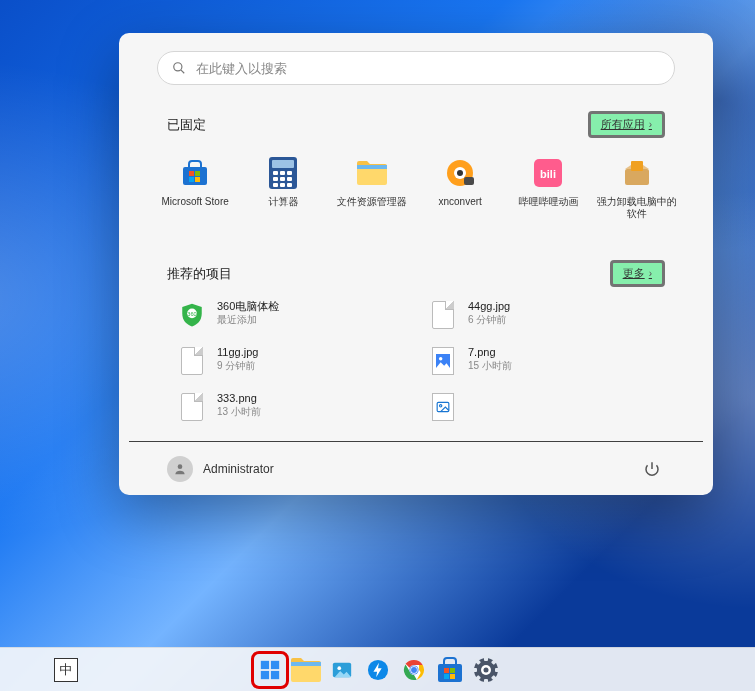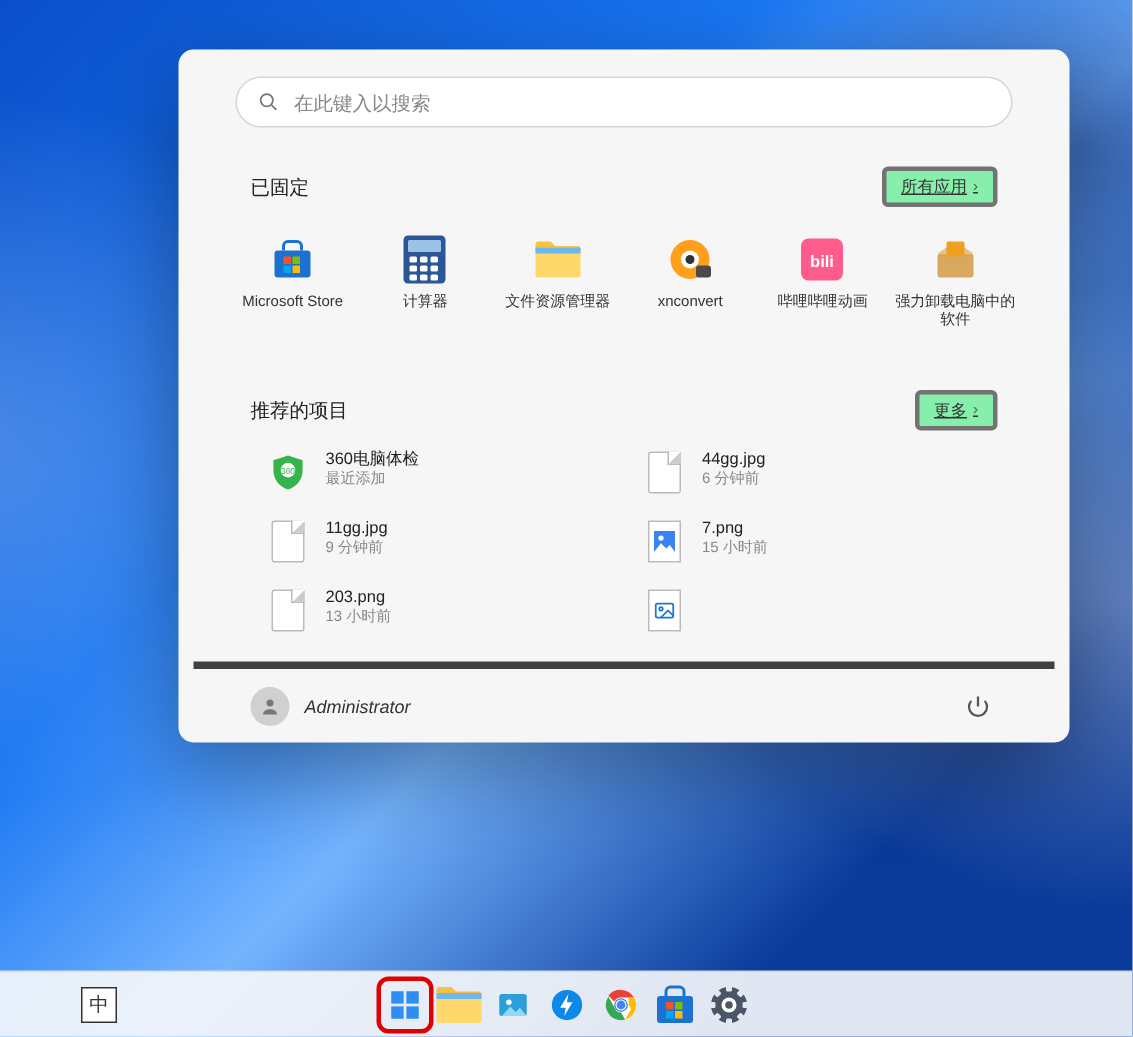--- a/index.html
+++ b/index.html
@@ -103,26 +103,25 @@
   .rec-item .thumb {
     width: 26px; height: 32px;
     display:flex; align-items:center; justify-content:center;
     font-size: 20px;
   }
   .rec-item .texts { display:flex; flex-direction:column; font-size:11px; line-height:1.3; min-width:0;}
   .rec-item .name { color:#222; white-space:nowrap; overflow:hidden; text-overflow:ellipsis;}
   .rec-item .sub  { color:#888; font-size:10px; }
 
   .footer {
-    border-top: 5px solid #404040;
+    border-top: 1px solid #404040;
     margin-top: 8px;
     height: 54px;
     display:flex; align-items:center; justify-content:space-between;
     padding: 0 38px;
-    font-style: italic;
   }
   .user { display:flex; align-items:center; gap:10px; cursor:pointer;}
   .avatar {
     width: 26px; height: 26px; border-radius: 50%;
     background:#d0d0d0; display:flex; align-items:center; justify-content:center;
     color:#666;
   }
   .username { font-size: 12px; color:#333;}
   .power-btn { width:26px; height:26px; display:flex; align-items:center; justify-content:center; color:#555; cursor:pointer;}
 
@@ -321,21 +320,21 @@
     <span class="texts">
       <span class="name">7.png</span>
       <span class="sub">15 小时前</span>
     </span>
         </div>
         <div class="rec-item">
           <span class="thumb">
             <div class="page-doc"></div>
           </span>
     <span class="texts">
-      <span class="name">203.png</span>
+      <span class="name">333.png</span>
       <span class="sub">13 小时前</span>
     </span>
         </div>
         <div class="rec-item">
           <span class="thumb">
             <div style="width:22px;height:28px;border:1px solid #bbb;background:#fff;display:flex;align-items:center;justify-content:center;">
         <svg width="14" height="14" viewBox="0 0 24 24" fill="none" stroke="#1976d2" stroke-width="2">
                 <rect x="2" y="4" width="20" height="16" rx="2"></rect>
                 <circle cx="8" cy="10" r="2"></circle>
                 <path d="M22 18l-6-6-8 8"></path>

